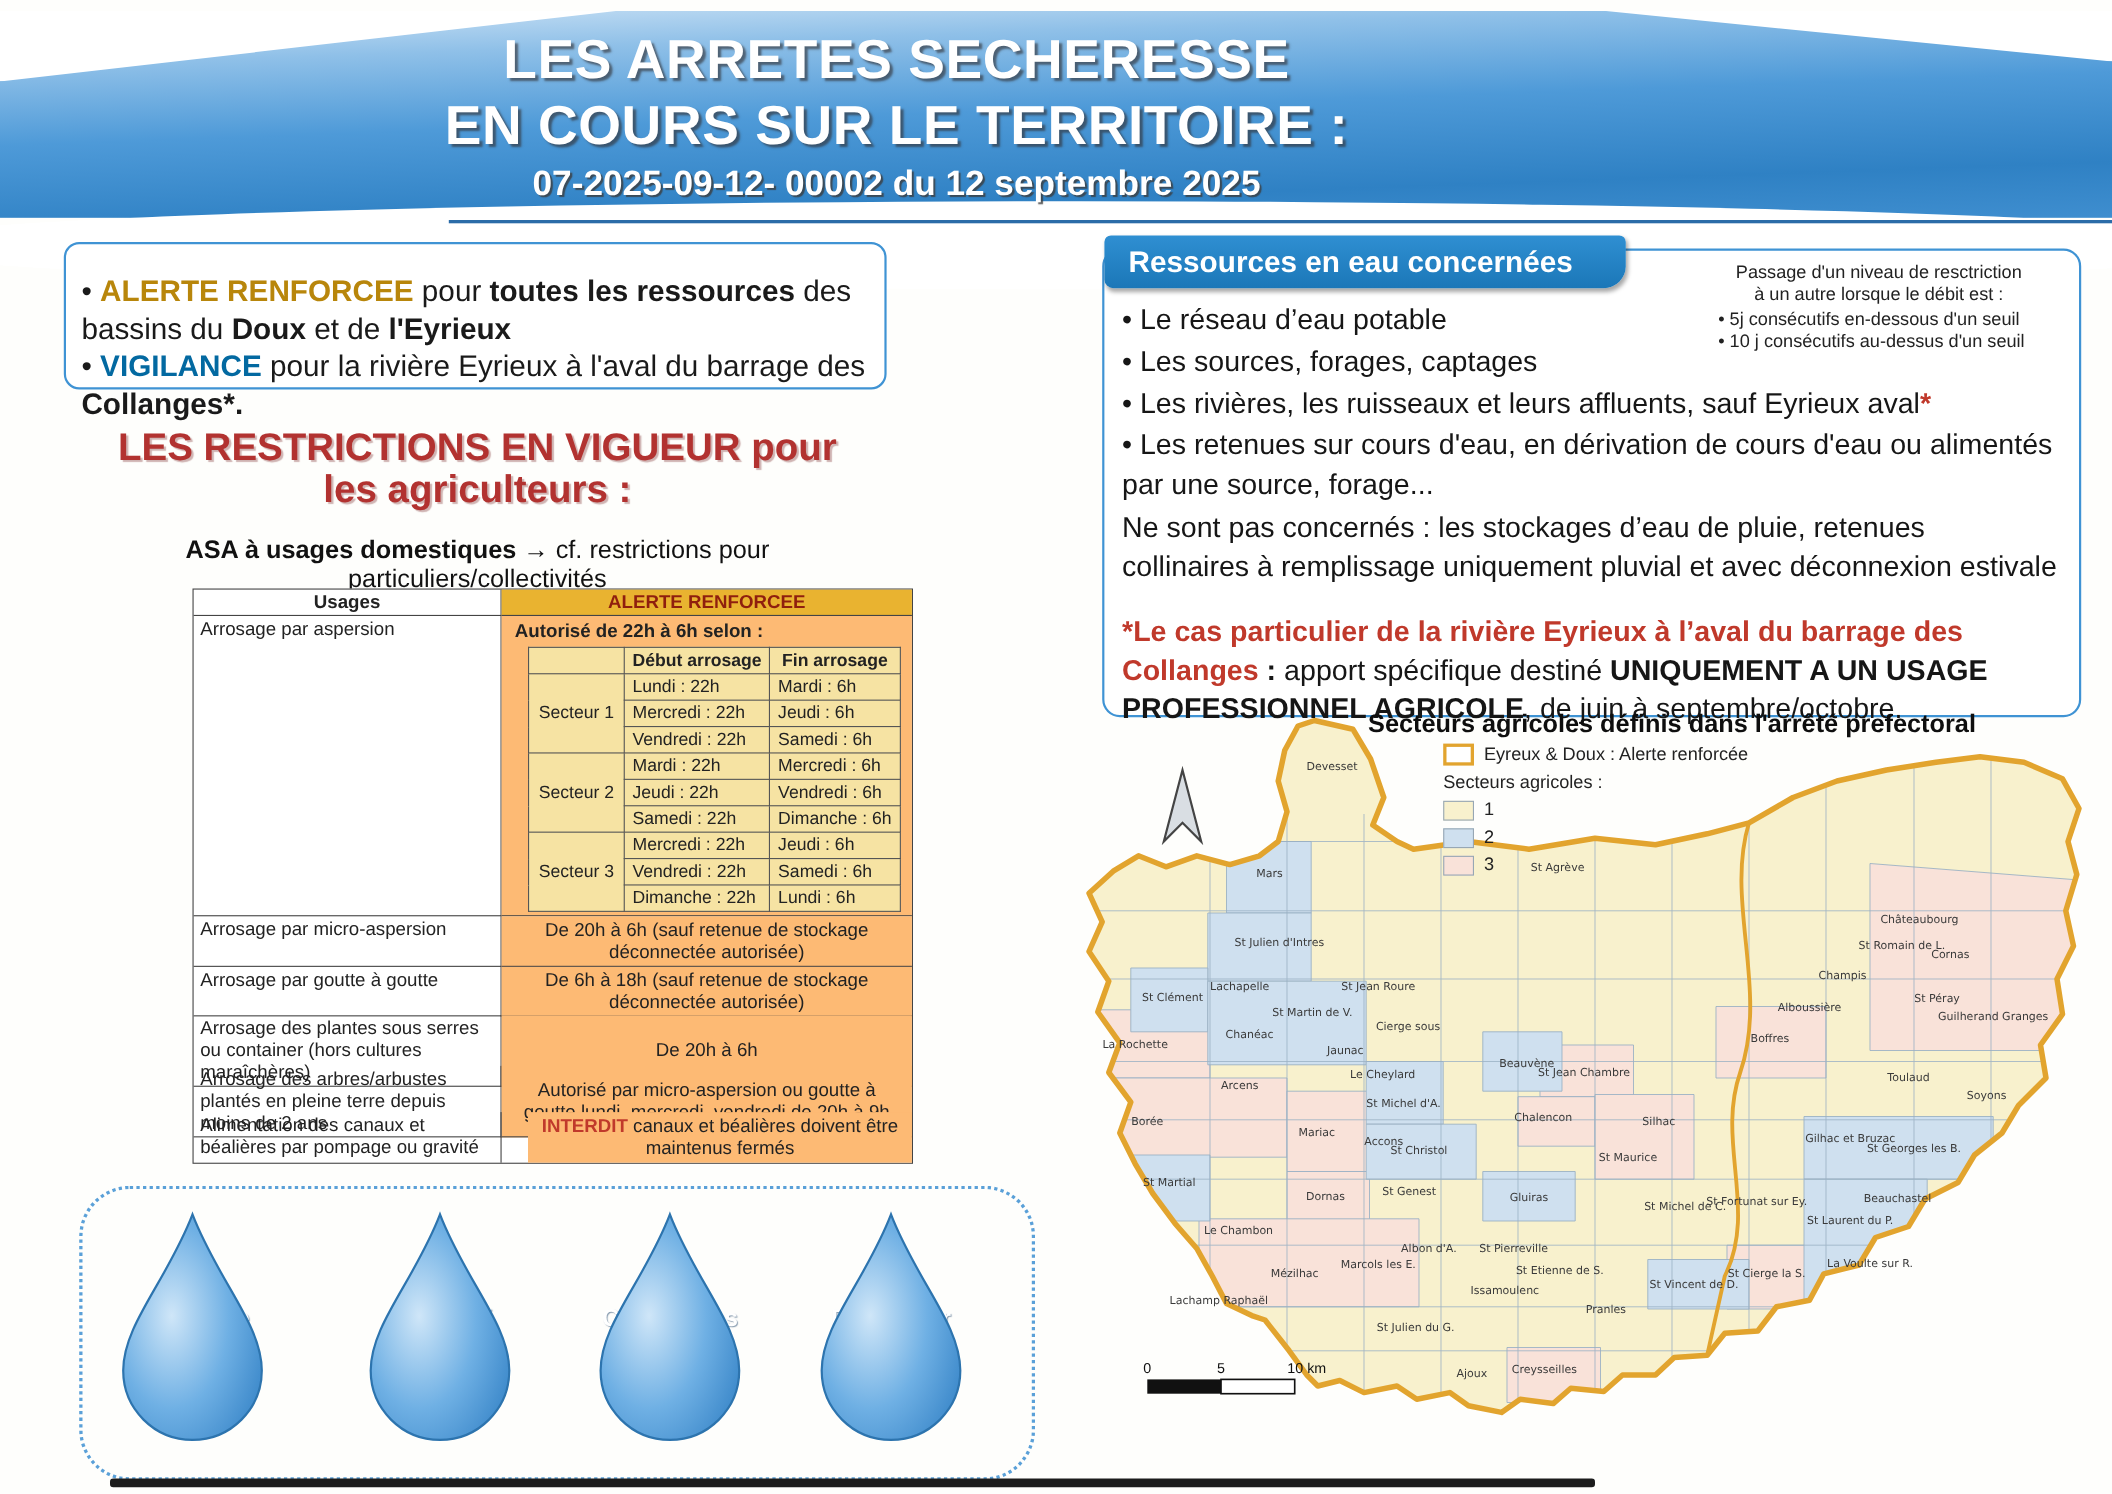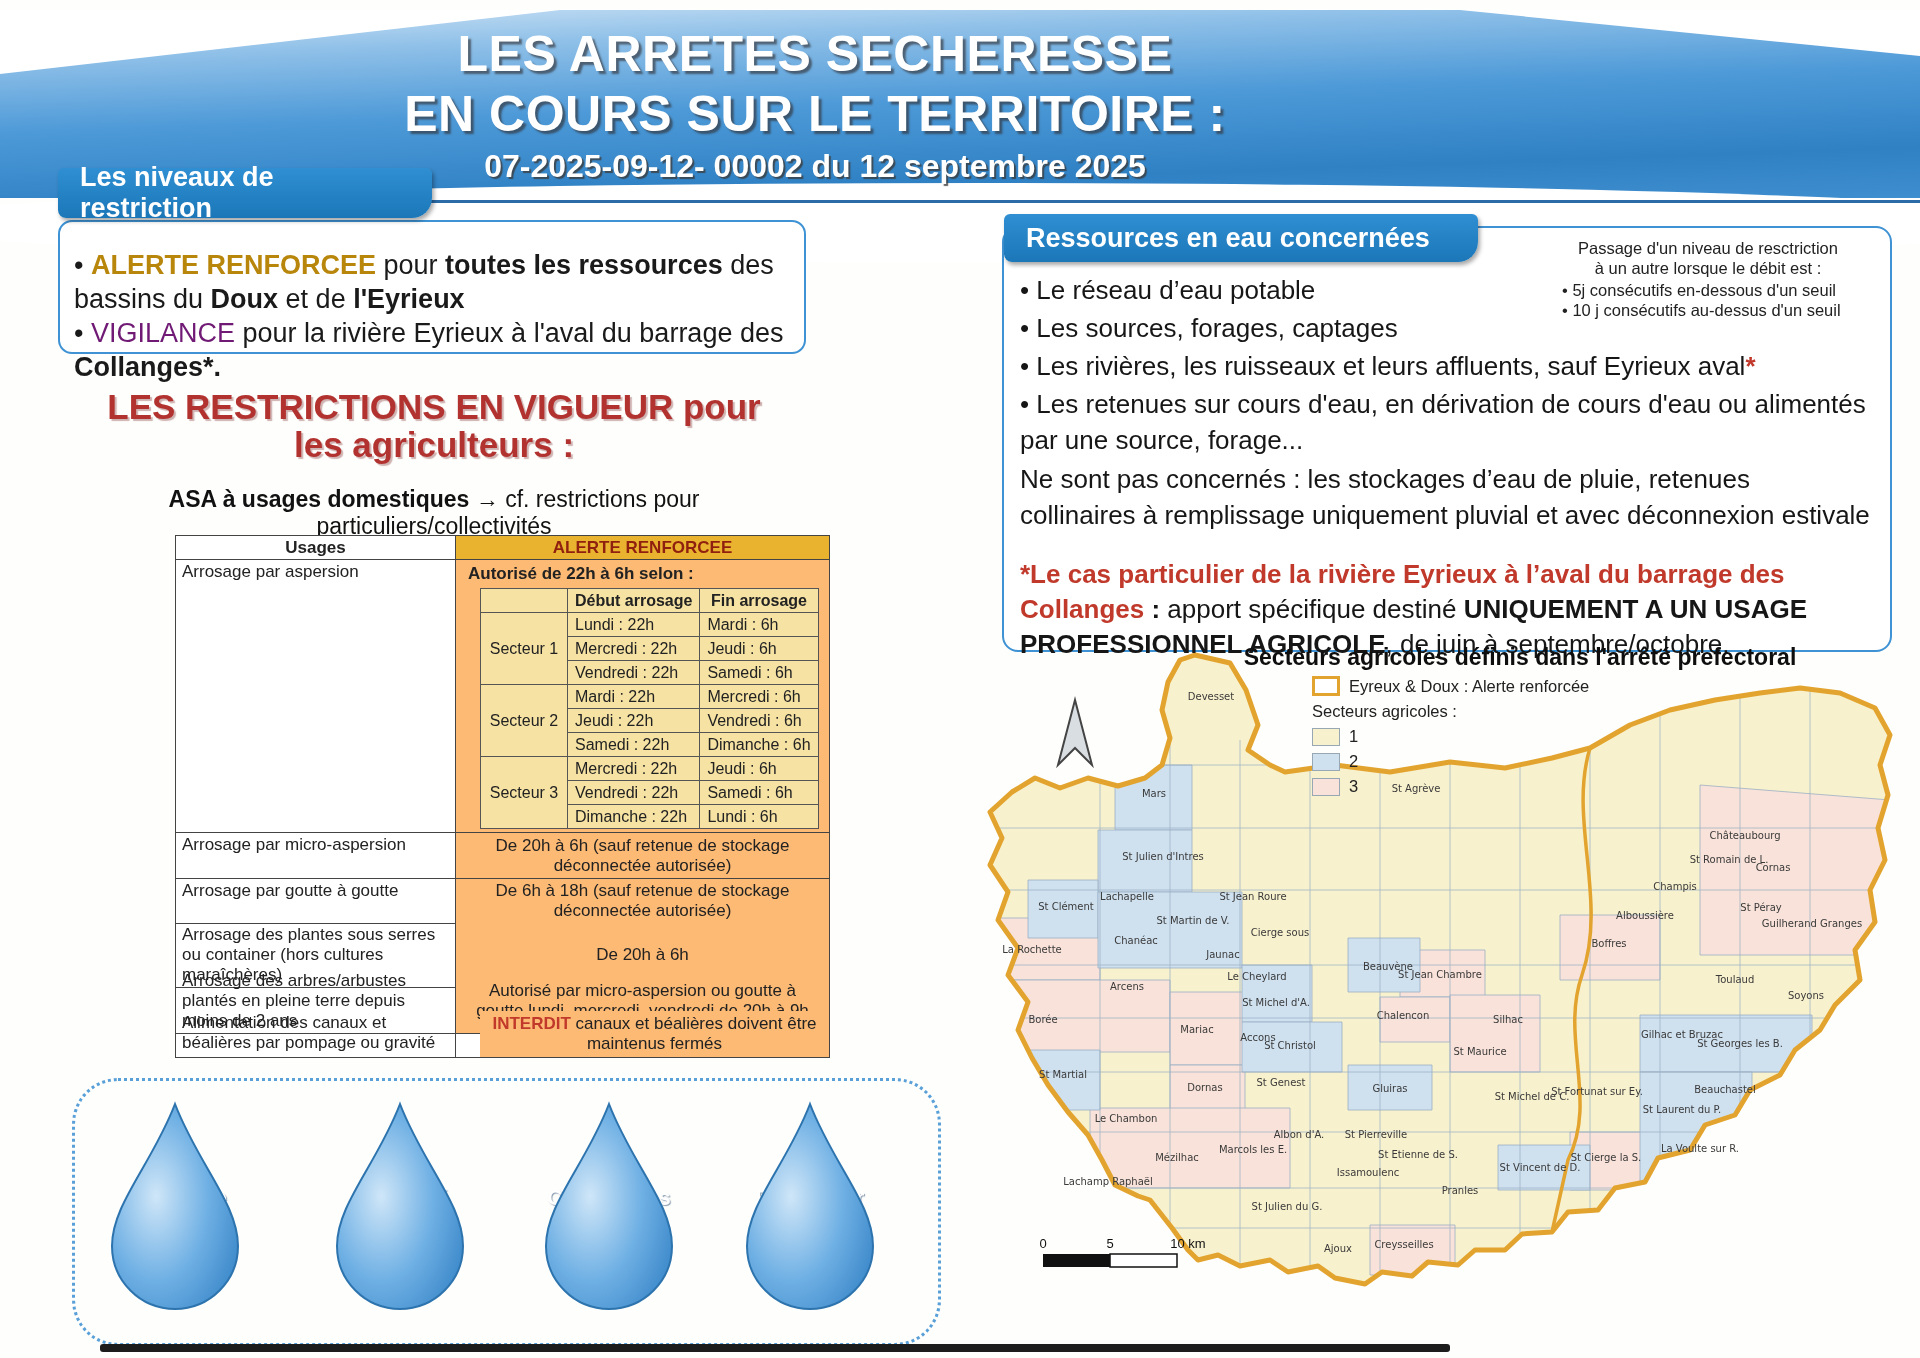--- a/index.html
+++ b/index.html
@@ -27,21 +27,21 @@
     border-radius:6px 6px 20px 8px;box-shadow:2px 3px 4px rgba(0,0,0,.35);
     display:flex;align-items:center;padding:0 22px;z-index:6;}
   .tab1{left:58px;top:168px;width:330px;height:50px;font-size:27px;}
   .tab2{left:1004px;top:214px;width:430px;height:48px;font-size:27px;}
 
   
   .lbox{left:58px;top:220px;width:748px;height:134px;background:#fff;border:2px solid #3f93d4;
     border-radius:14px;z-index:5;padding:26px 14px 0 14px;box-sizing:border-box;
     font-size:27px;color:#1a1a1a;line-height:34px;}
   .gold{color:#b8860b;font-weight:bold;}
-  .green{color:#701a75;font-weight:normal;}
+  .green{color:#0369a1;font-weight:bold;}
   .b{font-weight:bold;}
 
   
   .agri-title{left:60px;top:388px;width:748px;text-align:center;color:#b23230;font-weight:bold;
     font-size:35px;line-height:38px;text-shadow:2px 2px 1px rgba(120,40,40,.35);}
   .asa-line{left:60px;top:486px;width:748px;text-align:center;font-size:23px;color:#111;}
 
   
   .rtable{left:175px;top:535px;width:655px;border:1.5px solid #444;box-sizing:border-box;
     font-size:17px;color:#222;z-index:5;background:#fff;}
@@ -102,21 +102,20 @@
   <div class="abs banner-wedge-l"></div>
   <div class="abs banner-wedge-r"></div>
   <div class="abs banner-wave"></div>
   <div class="abs hdr-title">
     <div>LES ARRETES SECHERESSE</div>
     <div>EN COURS SUR LE TERRITOIRE :</div>
   </div>
   <div class="abs hdr-sub">07-2025-09-12- 00002 du 12 septembre 2025</div>
   <div class="abs blue-rule"></div>
 
-  <div class="abs tab tab1">Les niveaux de restriction</div>
   <div class="abs lbox">
     <div>
       <span>•</span>
       <span class="gold">ALERTE RENFORCEE</span><span> pour </span><span class="b">toutes les ressources</span><span> des bassins du </span><span class="b">Doux</span><span> et de </span><span class="b">l'Eyrieux</span>
     </div>
     <div>
       <span>•</span>
       <span class="green">VIGILANCE</span><span> pour la rivière Eyrieux à l'aval du barrage des </span><span class="b">Collanges*.</span>
     </div>
   </div>

